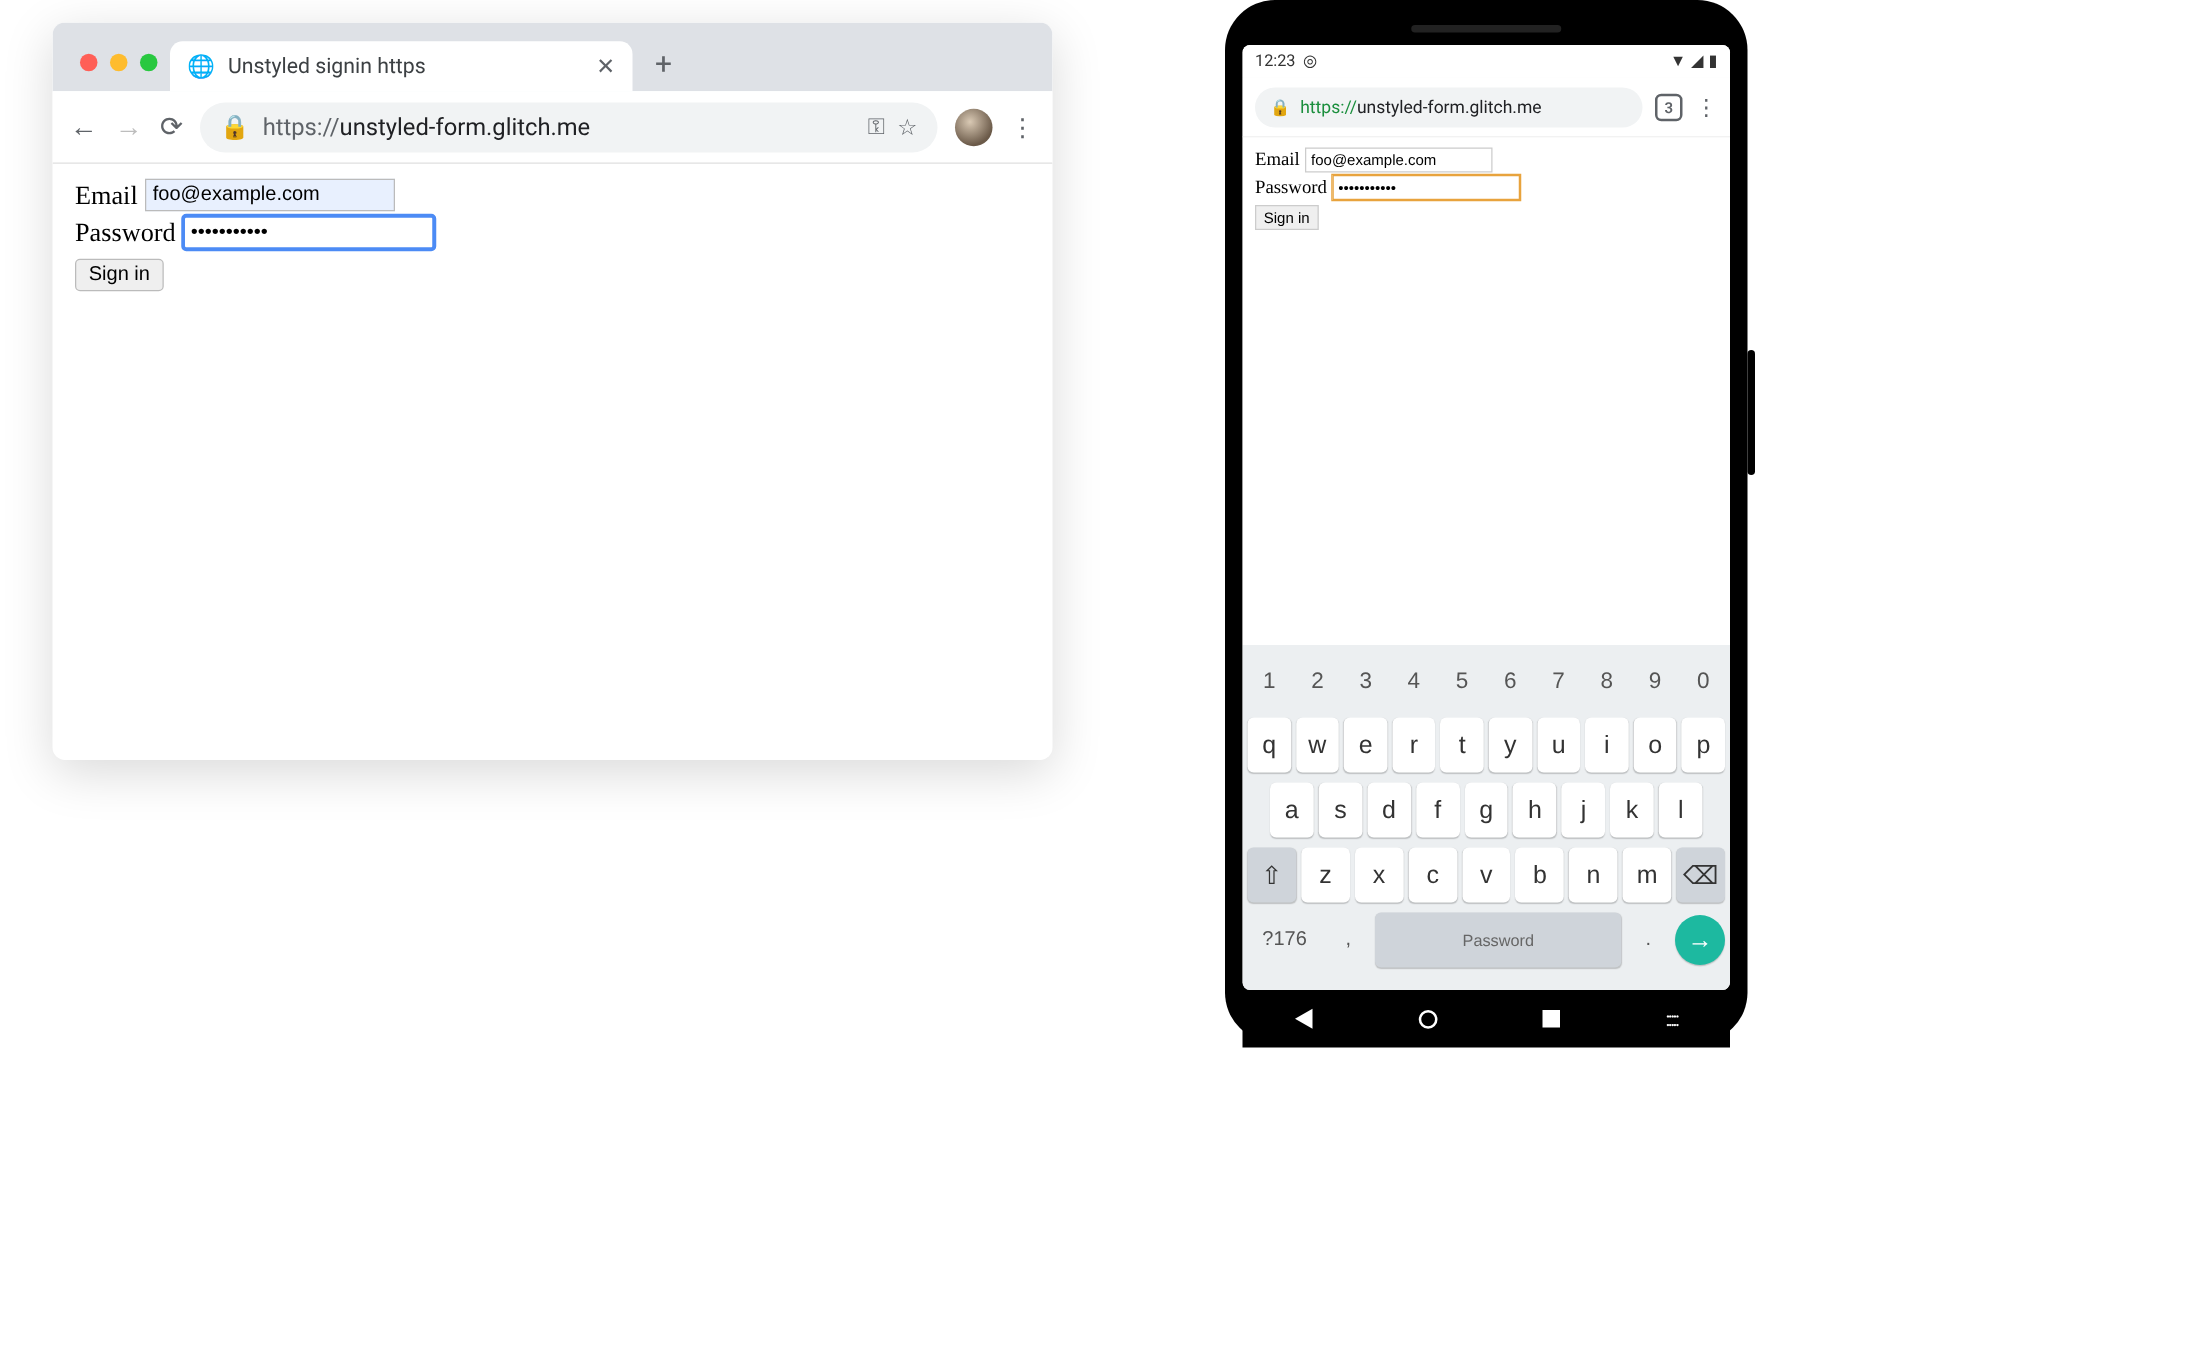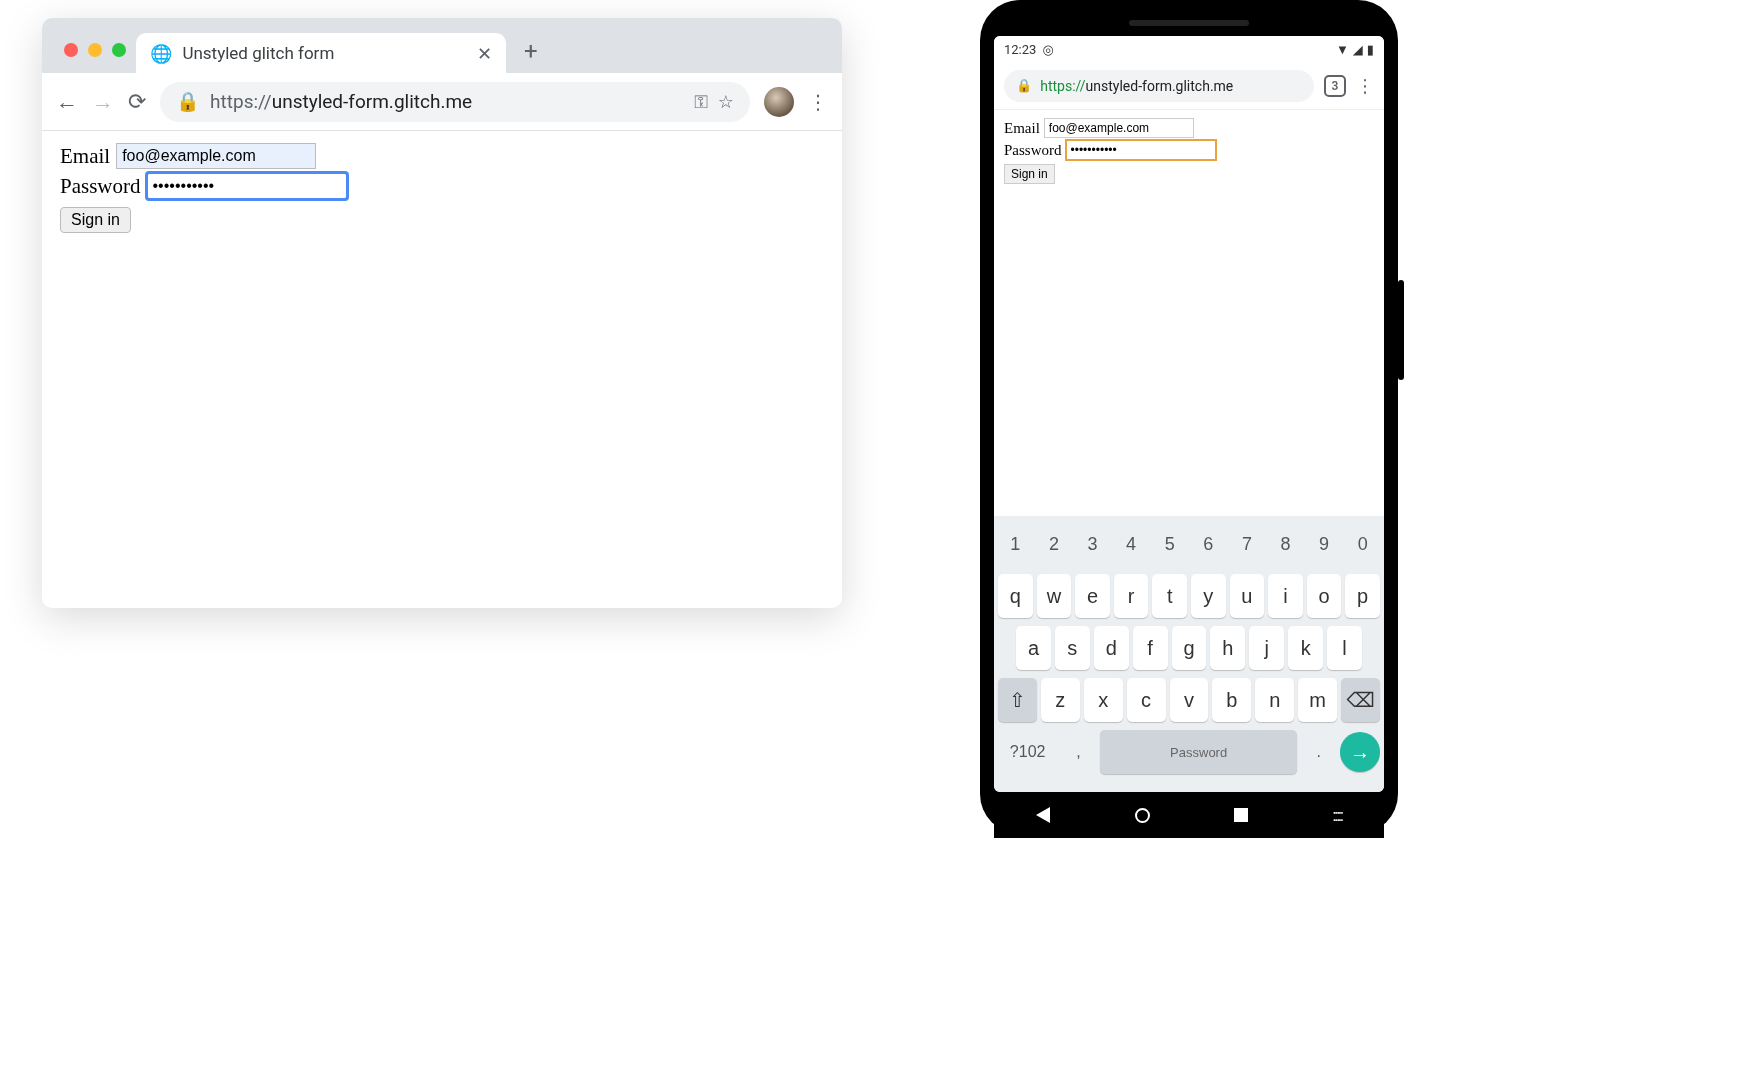--- a/index.html
+++ b/index.html
@@ -302,21 +302,21 @@
 
 <div class="desktop-browser">
   <div class="tab-bar">
     <div class="traffic-lights">
       <div class="tl tl-red"></div>
       <div class="tl tl-yellow"></div>
       <div class="tl tl-green"></div>
     </div>
     <div class="tab">
       <span class="globe">🌐</span>
-      <span>Unstyled glitch form</span>
+      <span>Unstyled signin https</span>
       <span class="close">✕</span>
     </div>
     <div class="new-tab">+</div>
   </div>
 
   <div class="toolbar">
     <span class="nav-btn">←</span>
     <span class="nav-btn disabled">→</span>
     <span class="nav-btn">⟳</span>
     <div class="address-bar">
@@ -426,21 +426,21 @@
         <div class="key">z</div>
         <div class="key">x</div>
         <div class="key">c</div>
         <div class="key">v</div>
         <div class="key">b</div>
         <div class="key">n</div>
         <div class="key">m</div>
         <div class="key fn">⌫</div>
       </div>
       <div class="kb-row">
-        <div class="key small" style="flex:1.2">?102</div>
+        <div class="key small" style="flex:1.2">?176</div>
         <div class="key small">,</div>
         <div class="key space">Password</div>
         <div class="key small">.</div>
         <div class="key enter">→</div>
       </div>
     </div>
   </div>
 
   <div class="nav-bar">
     <div class="nav-tri"></div>

